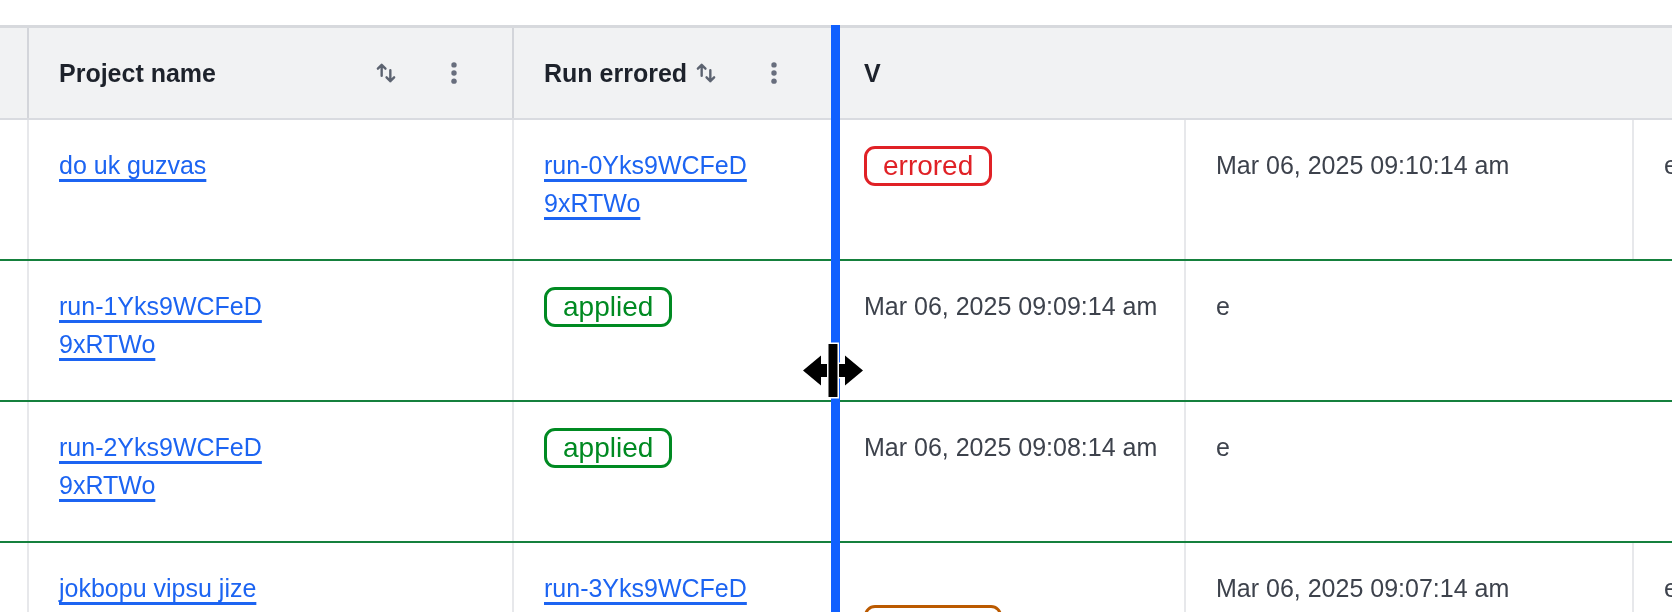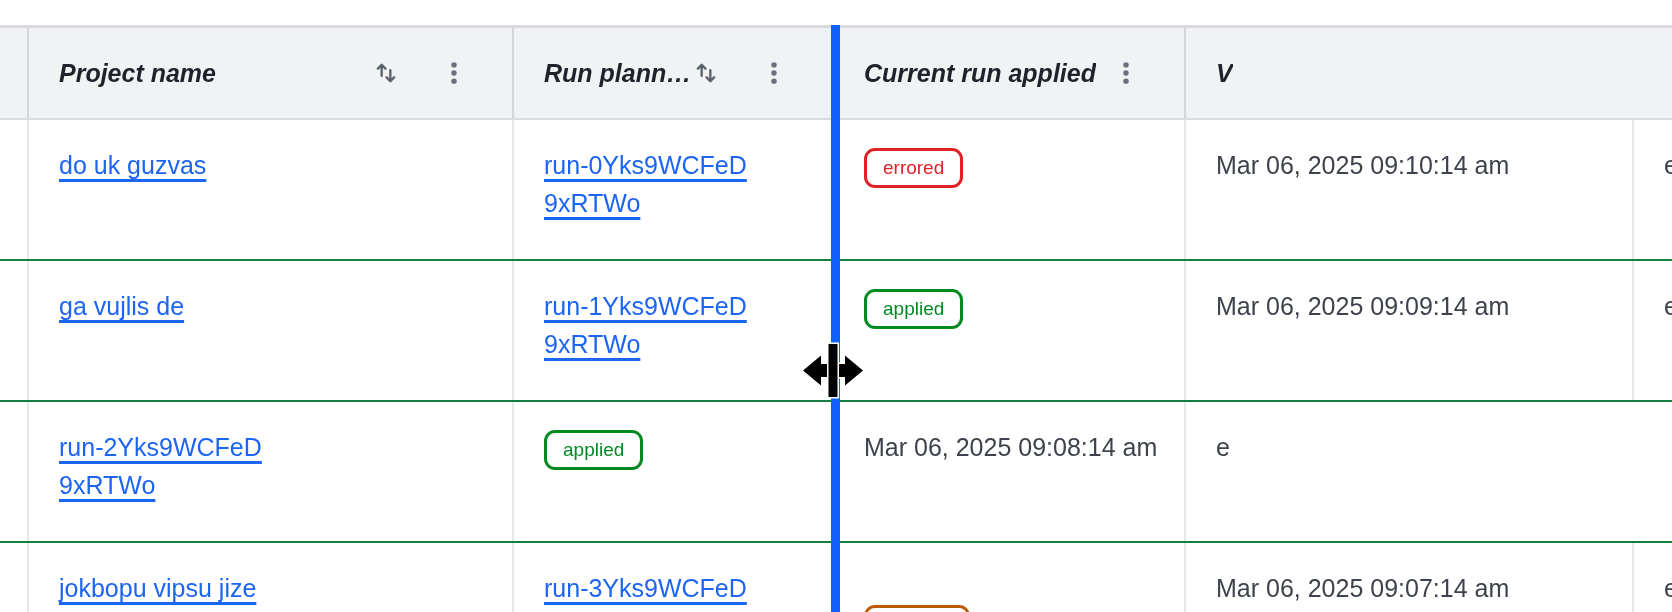--- a/index.html
+++ b/index.html
@@ -25,21 +25,20 @@
   .tr.head {
     height:92px; background:#f1f2f3;
     border-bottom:2px solid #d9dbe0;
   }
   .th {
     display:flex; align-items:center;
     padding-left:30px; overflow:hidden;
     border-right:2px solid #d3d5da;
     font-size:25px; font-weight:700; color:var(--header-text,#1d222b);
     white-space:nowrap;
-    font-style:italic;
   }
   .th.spacer { padding:0; }
   .th:last-child { border-right:none; }
   .th-label { flex:0 1 auto; overflow:hidden; text-overflow:ellipsis; white-space:nowrap; }
 
   .icon-btn {
     background:none; border:none; cursor:pointer;
     display:flex; align-items:center; justify-content:center;
     width:28px; height:28px; flex:0 0 auto; padding:0;
   }
@@ -66,21 +65,21 @@
     white-space:nowrap;
   }
   a.run-link {
     display:inline-block; max-width:210px;
     word-break:break-all; white-space:normal;
   }
 
   .badge {
     display:inline-flex; align-items:center;
     border:3px solid currentColor; border-radius:11px;
-    padding:1px 16px; font-size:19px; line-height:32px;
+    padding:1px 16px; font-size:28px; line-height:32px;
     background:#fff; white-space:nowrap;
   }
 
   
   .resize-line {
     position:absolute; left:831px; top:25px; width:9px; height:587px;
     background:var(--resize-indicator,#1060ff); z-index:5;
   }
   .cursor-icon {
     position:absolute; left:799px; top:342px; z-index:6; pointer-events:none;
@@ -107,46 +106,36 @@
           <svg width="26" height="26" viewBox="0 0 24 24" fill="#686e7d">
             <circle cx="12" cy="4.5" r="2.5"></circle>
               <circle cx="12" cy="12" r="2.5"></circle>
               <circle cx="12" cy="19.5" r="2.5"></circle>
           </svg>
         </button>
       </div>
 
 
       <div class="th">
-        <span class="th-label">Run planned</span>
+        <span class="th-label">Run errored</span>
         <button class="icon-btn sort-btn">
           <svg width="26" height="26" viewBox="0 0 24 24" fill="none" stroke="#5c6370" stroke-width="2.2" stroke-linecap="round" stroke-linejoin="round">
             <path d="M8 14.5 V4.5 M4.5 8 L8 4.5 L11.5 8"></path>
             <path d="M16 9.5 V19.5 M12.5 16 L16 19.5 L19.5 16"></path>
           </svg>
         </button>
         <button class="icon-btn kebab-btn">
           <svg width="26" height="26" viewBox="0 0 24 24" fill="#686e7d">
             <circle cx="12" cy="4.5" r="2.5"></circle>
               <circle cx="12" cy="12" r="2.5"></circle>
               <circle cx="12" cy="19.5" r="2.5"></circle>
           </svg>
         </button>
       </div>
 
-      <div class="th">
-        <span class="th-label">Current run applied</span>
-        <button class="icon-btn kebab-btn solo">
-          <svg width="26" height="26" viewBox="0 0 24 24" fill="#686e7d">
-            <circle cx="12" cy="4.5" r="2.5"></circle>
-              <circle cx="12" cy="12" r="2.5"></circle>
-              <circle cx="12" cy="19.5" r="2.5"></circle>
-          </svg>
-        </button>
-      </div>
 
       <div class="th">
         <span class="th-label">V</span>
       </div>
     </div>
 
     <div class="tr row">
       <div class="td spacer"></div>
       <div class="td">
         <a href="#" class="cell-link">do uk guzvas</a>
@@ -160,23 +149,20 @@
       <div class="td">
         <span>Mar 06, 2025 09:10:14 am</span>
       </div>
       <div class="td">
         <span>e</span>
       </div>
     </div>
 
     <div class="tr row">
       <div class="td spacer"></div>
-      <div class="td">
-        <a href="#" class="cell-link">ga vujlis de</a>
-      </div>
       <div class="td">
         <a href="#" class="cell-link run-link">run-1Yks9WCFeD9xRTWo</a>
       </div>
       <div class="td">
         <span class="badge" style="color: rgb(0, 138, 34); border-color: rgb(0, 138, 34);">applied</span>
       </div>
       <div class="td">
         <span>Mar 06, 2025 09:09:14 am</span>
       </div>
       <div class="td">

